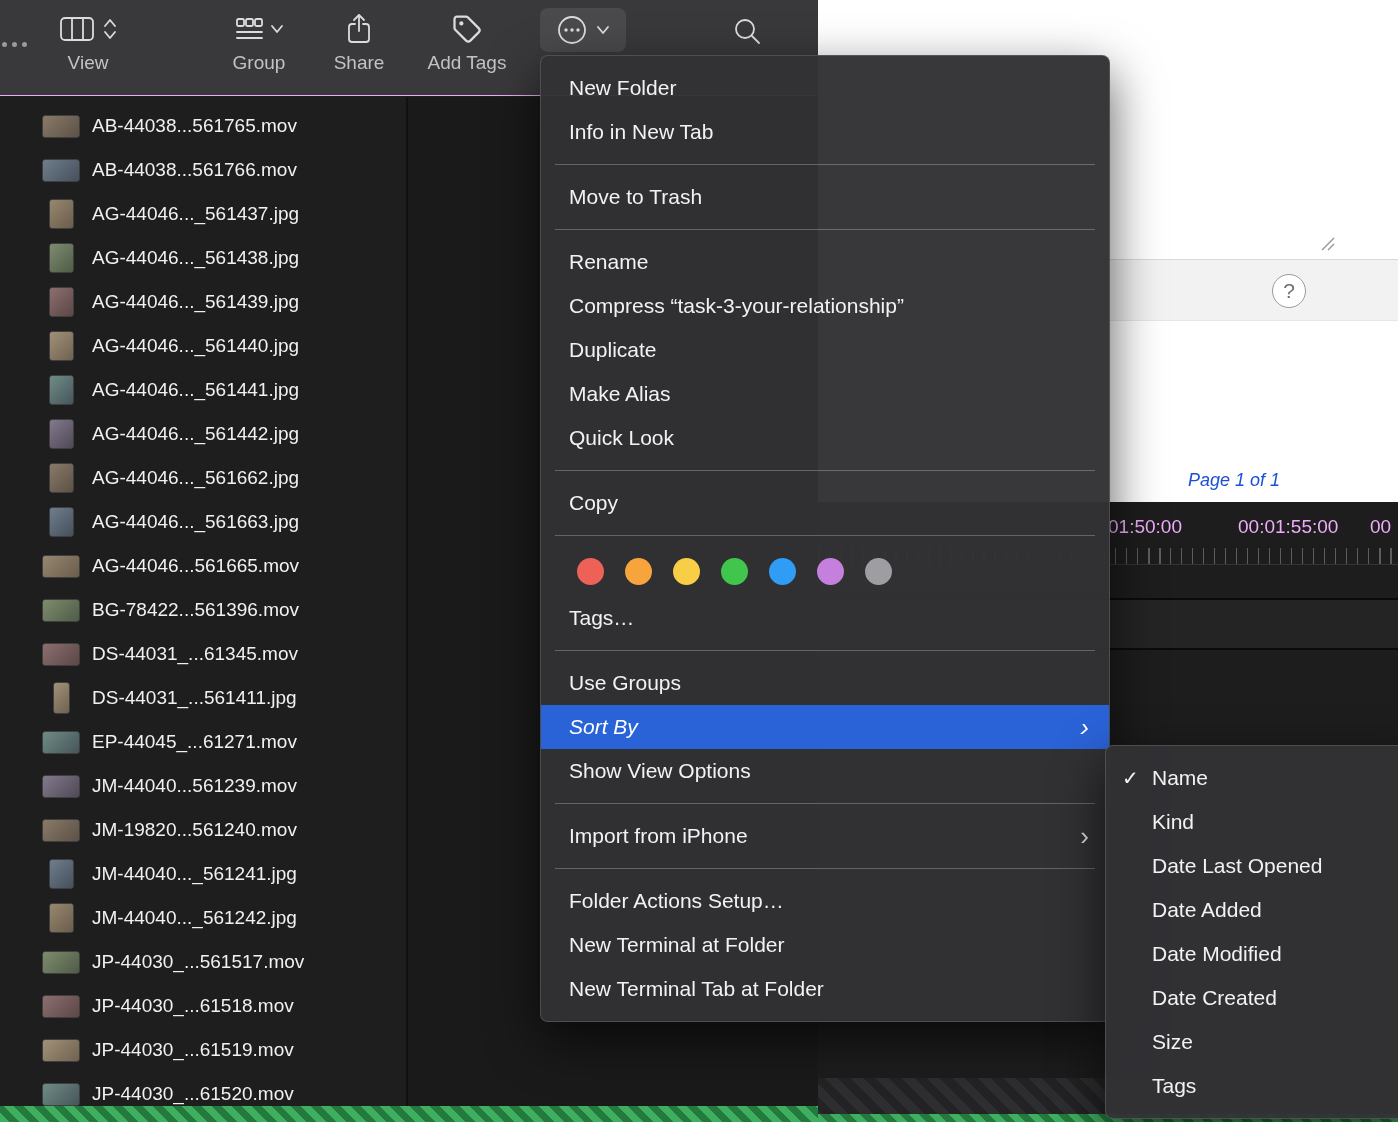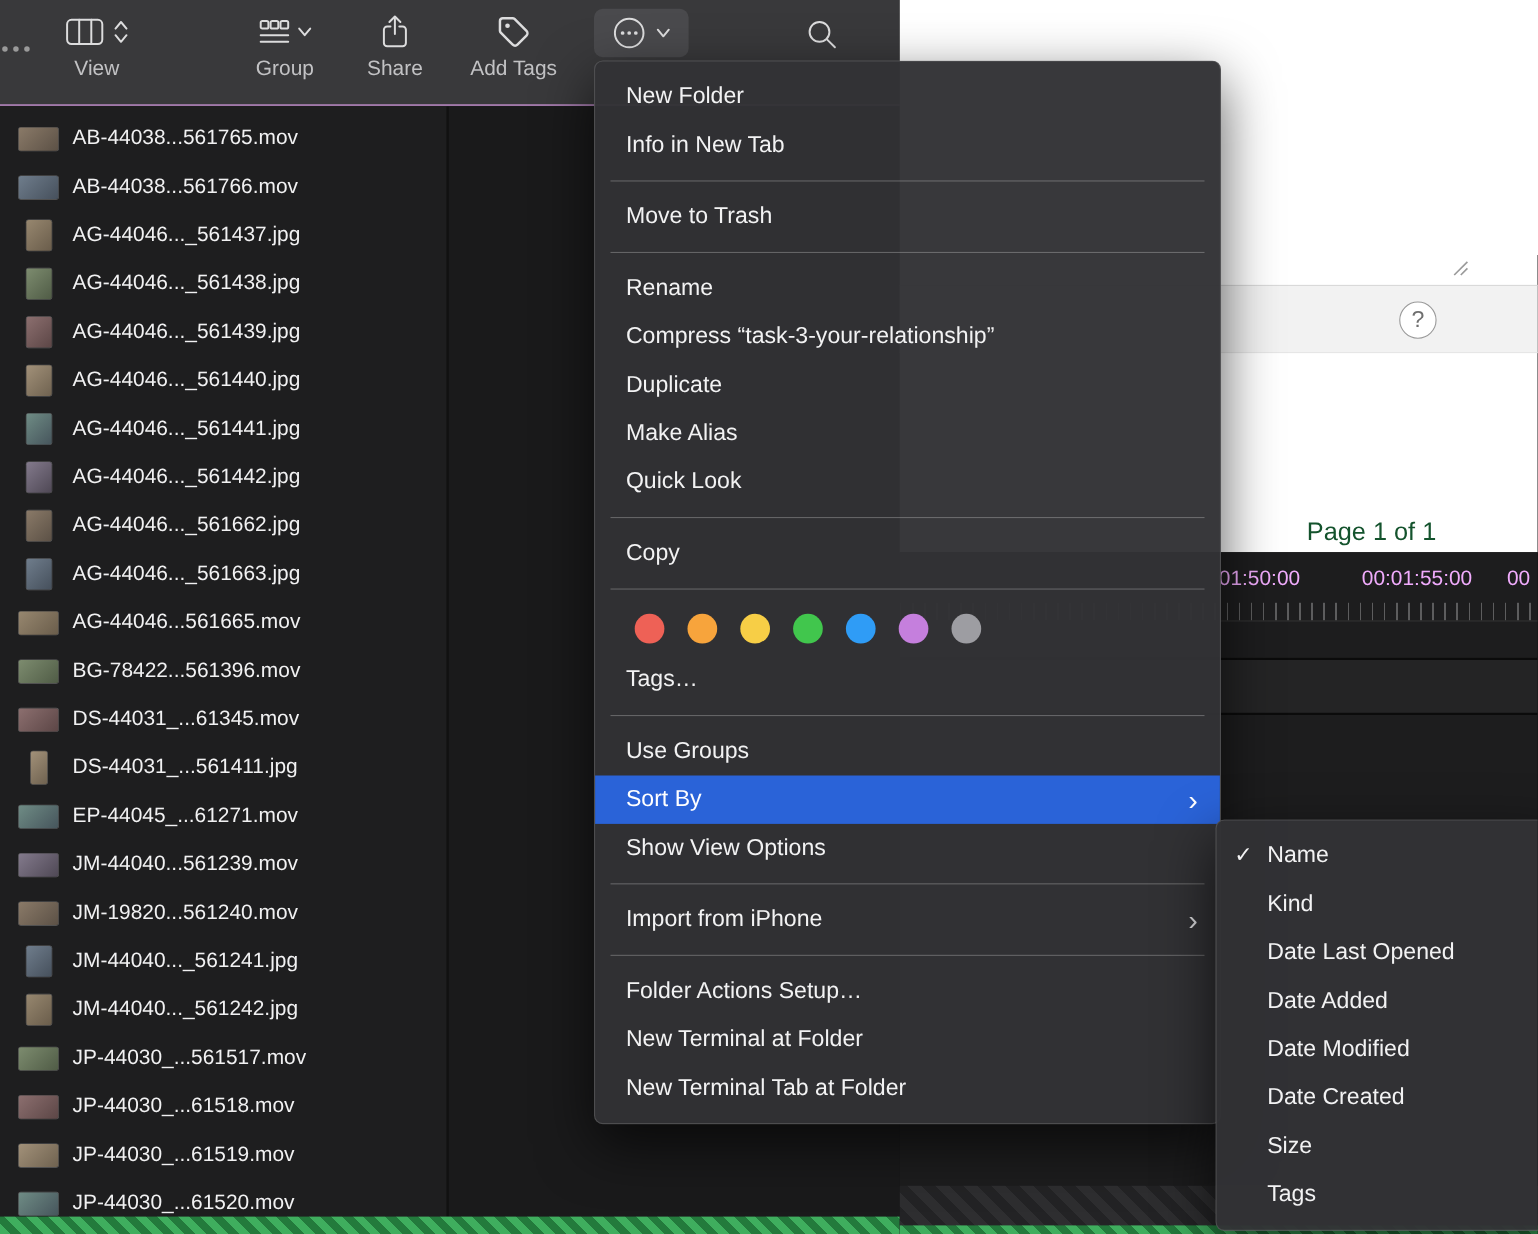--- a/index.html
+++ b/index.html
@@ -14,62 +14,62 @@
   .tb-dots i { width:5px; height:5px; border-radius:50%; background:#9a9a9a; display:block; }
   .tb-group { position:absolute; top:6px; display:flex; flex-direction:column; align-items:center; }
   .tb-iconrow { height:46px; display:flex; align-items:center; gap:6px; }
   .tb-label { font-size:19px; color:#c2c2c4; margin-top:0px; white-space:nowrap; }
   .tb-more { position:absolute; left:540px; top:8px; width:86px; height:44px; background:#4a4a4d; border-radius:8px; display:flex; align-items:center; justify-content:center; gap:8px; }
   .tb-search { position:absolute; left:732px; top:16px; }
   .icon { stroke:#dcdcdd; fill:none; stroke-width:1.8; stroke-linecap:round; stroke-linejoin:round; }
 
   .file-list { position:absolute; left:0; top:97px; width:406px; height:1009px; overflow:hidden; padding-top:7px; }
   .empty-col { position:absolute; left:406px; top:97px; width:412px; height:1009px; background:#1a1a1b; border-left:2px solid #111; }
-  .file-row { display:flex; align-items:center; height:44px; padding-left:14px; }
+  .file-row { display:flex; align-items:center; height:44px; padding-left:40px; }
   .thumbwrap { width:42px; display:flex; justify-content:center; margin-right:10px; flex:0 0 42px; }
   .thumb { border-radius:2px; box-shadow:0 0 0 0.5px rgba(255,255,255,.3); }
   .thumb.mov { width:36px; height:21px; }
   .thumb.jpg { width:23px; height:28px; }
   .thumb.tall { width:15px; height:30px; }
   .p0{background:linear-gradient(135deg,#8a7a68,#5c5146);} .p1{background:linear-gradient(135deg,#6f7d8c,#46505c);}
   .p2{background:linear-gradient(135deg,#97876f,#6a5d4b);} .p3{background:linear-gradient(135deg,#7d8c6f,#505c46);}
   .p4{background:linear-gradient(135deg,#8c6f6f,#5c4646);} .p5{background:linear-gradient(135deg,#a29179,#6f6250);}
   .p6{background:linear-gradient(135deg,#6f8c85,#46555c);} .p7{background:linear-gradient(135deg,#837a8c,#4f4855);}
   .file-name { font-size:19px; color:#f1f1f2; white-space:nowrap; }
 
   .green-bar-left { position:absolute; left:0; top:1106px; width:818px; height:16px;
     background:repeating-linear-gradient(45deg,#3fae5e 0 7px,#237a3c 7px 14px); }
 
   
   .preview { position:absolute; left:818px; top:0; width:580px; height:502px; background:#ffffff; }
   .resize-corner { position:absolute; right:62px; top:236px; }
   .preview-strip { position:absolute; left:0; top:259px; width:100%; height:62px; background:#f2f2f2; border-top:1px solid #d9d9d9; border-bottom:1px solid #e6e6e6; }
   .help-btn { position:absolute; right:92px; top:14px; width:34px; height:34px; border:1.5px solid #9a9a9a; border-radius:50%;
     color:#6f6f6f; font-size:21px; display:flex; align-items:center; justify-content:center; background:#fff; }
-  .page-indicator { position:absolute; left:370px; top:470px; font-size:23px; color:#14532d; }
+  .page-indicator { position:absolute; left:370px; top:470px; font-size:18px; color:#1d4ed8;font-style:italic; }
 
   
   .timeline { position:absolute; left:818px; top:502px; width:580px; height:620px; background:#1d1d1e; }
   .timecodes { position:absolute; left:0; top:14px; width:100%; height:26px; }
   .tc { position:absolute; font-size:19px; color:#f0abfc; white-space:nowrap; }
   .tc:nth-child(1){ left:290px; } .tc:nth-child(2){ left:420px; } .tc:nth-child(3){ left:552px; }
   .ruler { position:absolute; left:0; top:46px; width:100%; height:17px;
     background:repeating-linear-gradient(90deg,#5d5d5e 0 1.5px,transparent 1.5px 11px); border-bottom:1px solid #333; }
   .tl-band { position:absolute; left:0; top:96px; width:100%; height:52px; background:#242425; border-top:2px solid #0b0b0b; border-bottom:2px solid #0b0b0b; }
   .hatch-band { position:absolute; left:0; top:576px; width:100%; height:44px;
     background:repeating-linear-gradient(45deg,#2e2e30 0 9px,#232325 9px 18px); }
   .green-bar-right { position:absolute; left:0; top:612px; width:100%; height:8px;
     background:repeating-linear-gradient(45deg,#3fae5e 0 7px,#237a3c 7px 14px); }
 
   
   .context-menu { position:absolute; left:540px; top:55px; width:570px; background:rgba(50,50,53,0.97);
     border:1px solid rgba(255,255,255,0.14); border-radius:8px; padding:10px 0;
     box-shadow:0 18px 50px rgba(0,0,0,0.65); z-index:10; }
   .menu-item { position:relative; height:44px; line-height:44px; padding:0 28px; font-size:21px; color:#f2f2f3; white-space:nowrap; }
-  .menu-item.highlighted { background:#2a63d8; color:#ffffff; }
+  .menu-item.highlighted { background:#2a63d8; color:#ffffff;font-style:italic; }
   .mi-arrow { position:absolute; right:20px; top:0; font-size:26px; color:#d6d6d8; }
   .menu-item.highlighted .mi-arrow { color:#fff; }
   .menu-sep { height:1px; background:rgba(255,255,255,0.25); margin:10px 14px; }
   .tag-row { height:50px; display:flex; align-items:center; padding-left:36px; gap:21px; }
   .tag-dot { width:27px; height:27px; border-radius:50%; display:block; }
 
   
   .submenu { position:absolute; left:1105px; top:745px; width:312px; background:rgba(50,50,53,0.97);
     border:1px solid rgba(255,255,255,0.14); border-radius:8px; padding:10px 0;
     box-shadow:0 18px 50px rgba(0,0,0,0.65); z-index:11; }

